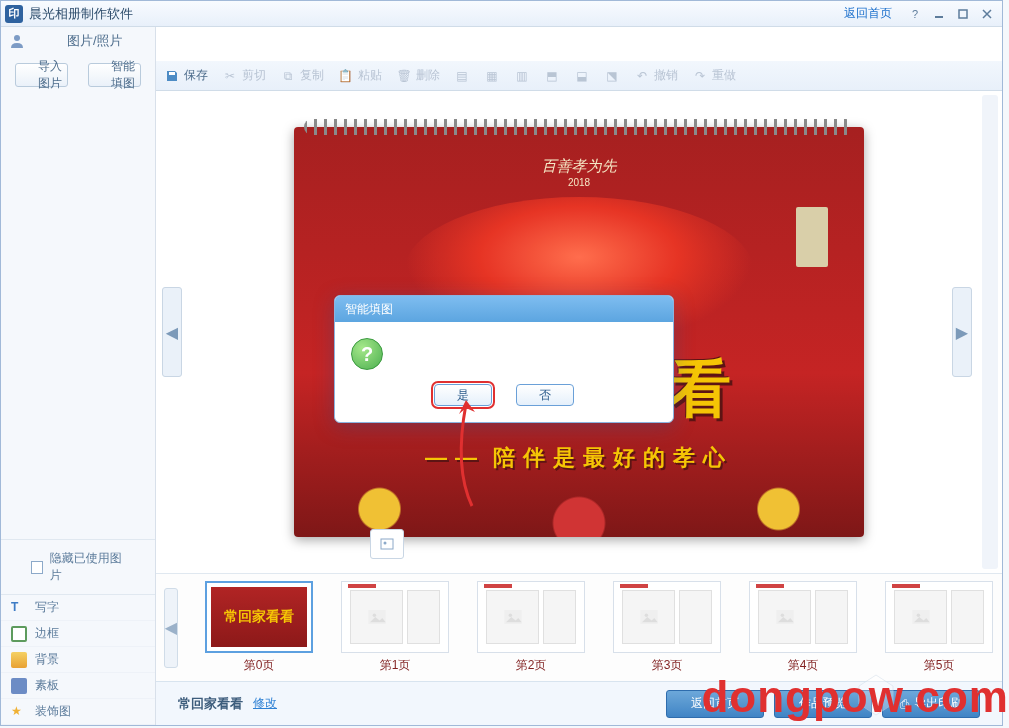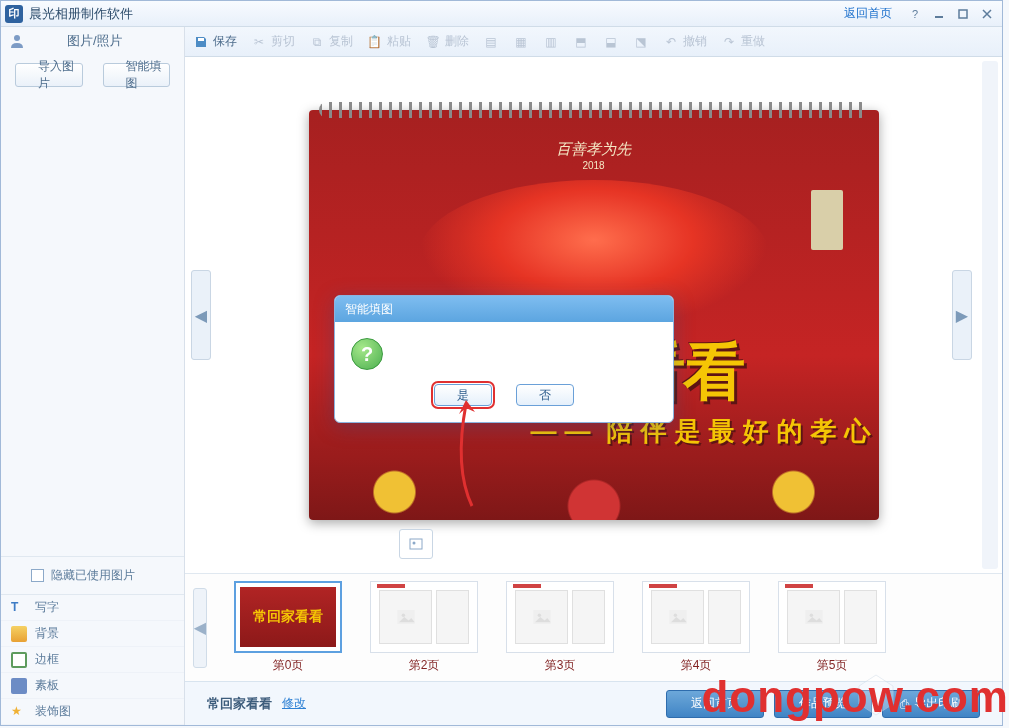--- a/index.html
+++ b/index.html
@@ -20,39 +20,39 @@
 .sidebar .section-head { height: 28px; display: flex; align-items: center; padding: 0 8px; color: #4a6a8a; font-size: 13px; gap: 36px; }
 .sidebar .section-head .icon { width: 16px; height: 16px; margin-right: 6px; }
 .sidebar .btn-row { display: flex; gap: 20px; padding: 8px 14px; }
 .sidebar .btn-row .sbtn { flex: 1; height: 24px; border: 1px solid #b8cadc; background: linear-gradient(#fff,#eaf1f9); border-radius: 3px; font-size: 12px; color: #4a6a8a; display: flex; align-items: center; justify-content: center; cursor: pointer; padding-left: 22px; }
 .sidebar .fill { flex: 1; }
 .sidebar .hide-used { padding: 10px 30px; display: flex; align-items: center; font-size: 12px; color: #5a7a9a; border-top: 1px solid #e0e8f0; border-bottom: 1px solid #e0e8f0; }
 .sidebar .hide-used .checkbox { width: 13px; height: 13px; border: 1px solid #8aa8c8; margin-right: 7px; background:#fff; }
 .sidebar .tool-item { height: 26px; display: flex; align-items: center; padding: 0 10px; font-size: 12px; color: #5a7a9a; border-bottom: 1px solid #eef2f8; cursor: pointer; }
 .sidebar .tool-item .ticon { width: 16px; height: 16px; margin-right: 8px; border-radius: 2px; }
 
-.main { flex: 1; display: flex; flex-direction: column; }
+.main { flex: 1; display: flex; flex-direction: column; margin-top: 34px; }
 
 .toolbar { height: 30px; background: linear-gradient(#f2f7fd,#e8f0fa); border-bottom: 1px solid #d0dce8; display: flex; align-items: center; padding: 0 8px; gap: 14px; }
 .toolbar .tbtn { display: flex; align-items: center; font-size: 12px; color: #b8c4d4; cursor: default; gap: 4px; }
 .toolbar .tbtn.enabled { color: #4a6a8a; cursor: pointer; }
 .toolbar .ticon { width: 16px; height: 16px; display: flex; align-items: center; justify-content: center; }
 
 .canvas-area { flex: 1; background: #fff; position: relative; display: flex; align-items: center; justify-content: center; overflow: hidden; }
 .scroll-btn { width: 20px; height: 90px; position: absolute; background: #eaf1f9; border: 1px solid #c8d6e4; border-radius: 3px; display: flex; align-items: center; justify-content: center; color: #7a98b8; cursor: pointer; }
 .scroll-btn.left { left: 6px; top: 50%; transform: translateY(-50%); }
 .scroll-btn.right { right: 30px; top: 50%; transform: translateY(-50%); }
 .vscroll { position: absolute; right: 4px; top: 4px; bottom: 4px; width: 16px; background: #f0f4fa; border-radius: 3px; }
 
 .calendar { width: 570px; height: 410px; background: linear-gradient(#a51c1c,#c42020 60%, #7c1313); border-radius: 4px; position: relative; box-shadow: 0 3px 12px rgba(0,0,0,.35); }
 .spiral { position: absolute; top: -8px; left: 10px; right: 10px; height: 16px; background: repeating-linear-gradient(90deg, #888 0 3px, transparent 3px 10px); border-radius: 8px; }
 .cal-top-script { position: absolute; top: 30px; left: 0; right: 0; text-align: center; color: #f5e7c4; font-size: 15px; font-style: italic; }
 .cal-year { position: absolute; top: 50px; left: 0; right: 0; text-align: center; color: #f5e7c4; font-size: 10px; }
 .cal-main-title { position: absolute; top: 220px; left: 30px; right: 30px; text-align: center; font-size: 62px; font-weight: 900; color: #f5c400; text-shadow: 3px 3px 0 #5a1010, -1px -1px 0 #5a1010; font-family: "STKaiti", serif; letter-spacing: -2px; }
-.cal-subtitle { position: absolute; top: 304px; left: 0; right: 0; text-align: right; font-size: 26px; font-weight: bold; color: #f5c400; text-shadow: 2px 2px 0 #5a1010; letter-spacing: 8px; font-family: serif; }
+.cal-subtitle { position: absolute; top: 316px; left: 0; right: 0; text-align: center; font-size: 22px; font-weight: bold; color: #f5c400; text-shadow: 2px 2px 0 #5a1010; letter-spacing: 8px; font-family: serif; }
 .cal-sub-dash { color: #f5c400; margin-right:8px; }
 .cal-people { position: absolute; top: 70px; left: 110px; right: 110px; height: 150px; background: radial-gradient(ellipse at 50% 40%, #ff6b4a 0%, #e63020 40%, transparent 70%); border-radius: 50%; }
 .cal-badge { position: absolute; top: 80px; right: 36px; width: 32px; height: 60px; background: #d9cfa8; border-radius: 2px; }
 .cal-flowers { position: absolute; bottom:0; left:0; right:0; height:70px; background: radial-gradient(circle at 15% 60%, #f0c030 0 20px, transparent 22px), radial-gradient(circle at 85% 60%, #f0c030 0 20px, transparent 22px), radial-gradient(circle at 50% 80%, #d03030 0 25px, transparent 27px);}
 .canvas-tool { position:absolute; left:214px; bottom:14px; width:34px; height:30px; background:#fff; border:1px solid #c8d6e4; border-radius:3px; display:flex; align-items:center; justify-content:center; }
 
 .thumb-strip { height: 108px; background: #fdfdfd; border-top: 1px solid #e0e8f0; display: flex; align-items: center; padding: 0 8px; gap: 26px; overflow: hidden; }
 .thumb-strip .nav { width: 14px; height: 80px; background: #eef3f9; border: 1px solid #d0dce8; border-radius: 3px; display: flex; align-items: center; justify-content: center; color: #9ab0c8; cursor: pointer; }
 .thumb { width: 110px; display: flex; flex-direction: column; align-items: center; cursor: pointer; }
 .thumb .img { width: 108px; height: 72px; background: #fff; border: 1px solid #d8e0ea; position: relative; }
@@ -136,26 +136,26 @@
       <div class="fill"></div>
       <div class="hide-used">
         <span class="checkbox"></span>
         <span>隐藏已使用图片</span>
       </div>
       <div class="tool-item">
           <span class="ticon" style="color:#3a7ac4;font-weight:bold;">T</span>
           <span>写字</span>
         </div>
       <div class="tool-item">
+          <span class="ticon" style="border:2px solid #5a9a5a;background:#fff;"></span>
+          <span>边框</span>
+        </div>
+      <div class="tool-item">
           <span class="ticon" style="background:linear-gradient(#f5d060,#e8a030);"></span>
           <span>背景</span>
-        </div>
-      <div class="tool-item">
-          <span class="ticon" style="border:2px solid #5a9a5a;background:#fff;"></span>
-          <span>边框</span>
         </div>
       <div class="tool-item">
           <span class="ticon" style="background:#6a8ac4;"></span>
           <span>素板</span>
         </div>
       <div class="tool-item">
           <span class="ticon" style="color:#f0b030;">★</span>
           <span>装饰图</span>
         </div>
     </div>
@@ -253,20 +253,36 @@
                 <div class="ph">
                   <svg viewBox="0 0 20 16">
                     <rect width="20" height="16" fill="#e8e8e8"></rect>
                     <circle cx="7" cy="6" r="2" fill="#bbb"></circle>
                     <path d="M2 14 L8 8 L13 12 L16 9 L20 14 Z" fill="#bbb"></path>
                   </svg>
                 </div>
                 <div class="ph" style="flex:.6;"></div>
               </div>
             </div>
+          <div class="label">第1页</div>
+        </div>
+        <div class="thumb">
+          <div class="img">
+              <div class="redbar"></div>
+              <div class="thumb-placeholder">
+                <div class="ph">
+                  <svg viewBox="0 0 20 16">
+                    <rect width="20" height="16" fill="#e8e8e8"></rect>
+                    <circle cx="7" cy="6" r="2" fill="#bbb"></circle>
+                    <path d="M2 14 L8 8 L13 12 L16 9 L20 14 Z" fill="#bbb"></path>
+                  </svg>
+                </div>
+                <div class="ph" style="flex:.6;"></div>
+              </div>
+            </div>
           <div class="label">第2页</div>
         </div>
         <div class="thumb">
           <div class="img">
               <div class="redbar"></div>
               <div class="thumb-placeholder">
                 <div class="ph">
                   <svg viewBox="0 0 20 16">
                     <rect width="20" height="16" fill="#e8e8e8"></rect>
                     <circle cx="7" cy="6" r="2" fill="#bbb"></circle>

